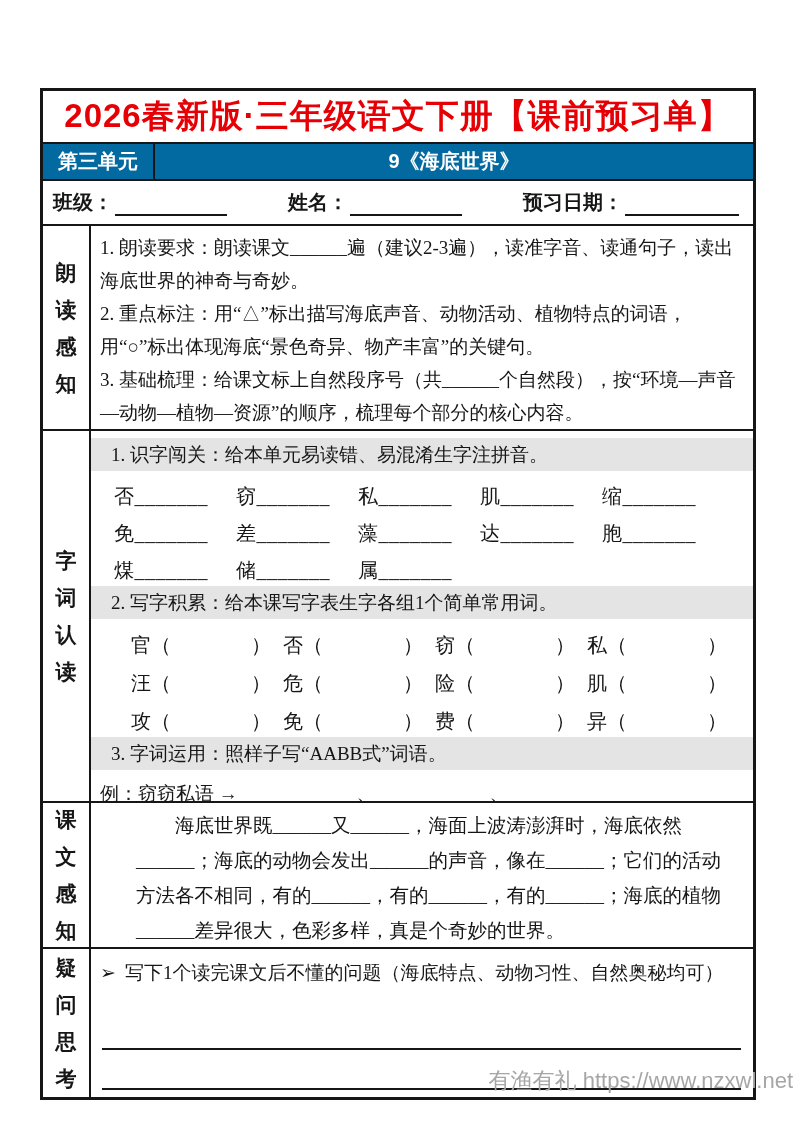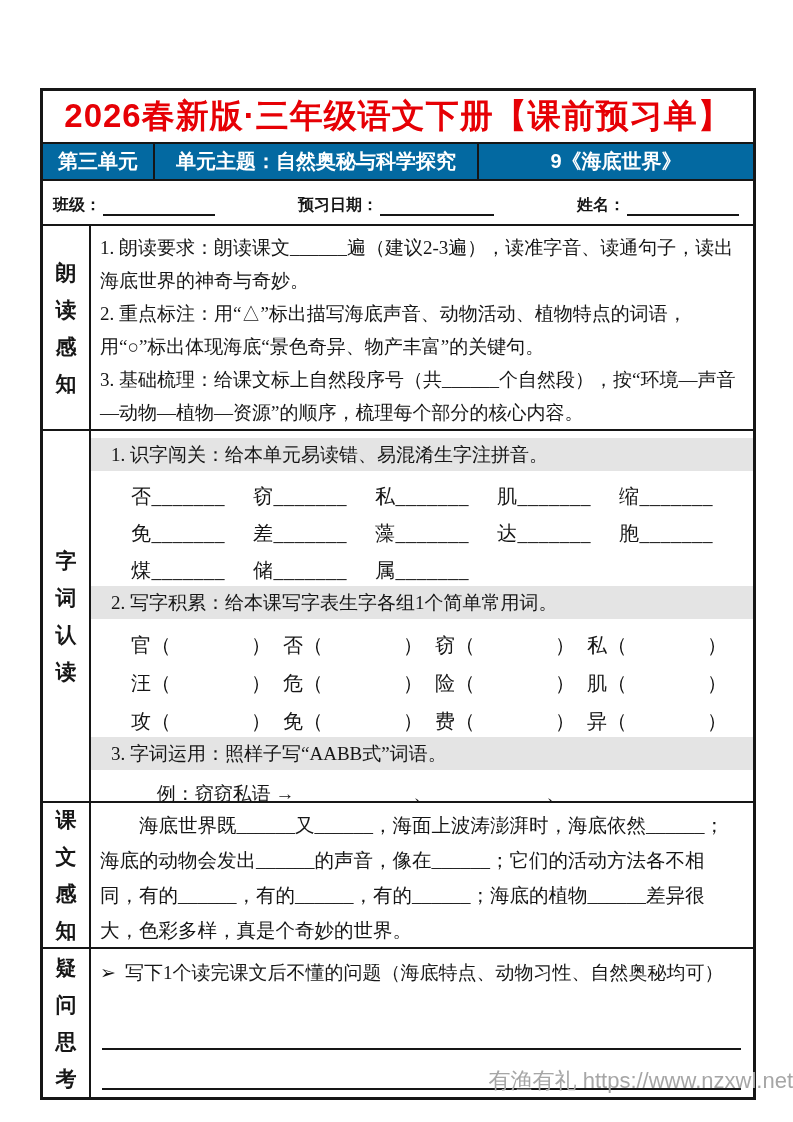--- a/index.html
+++ b/index.html
@@ -49,21 +49,21 @@
   .unit-cell.u1 { width: 112px; border-right: 2px solid #161616; }
   .unit-cell.u2 { width: 324px; border-right: 2px solid #161616; }
   .unit-cell.u3 { flex: 1; }
   
   .info-row {
     height: 46px;
     display: flex; align-items: center; justify-content: space-between;
     padding: 0 14px 0 10px;
     font-family: "Liberation Sans", sans-serif;
     font-weight: bold;
-    font-size: 16px;
+    font-size: 20px;
   }
   .info-group { display: flex; align-items: flex-end; }
   .iblank {
     display: inline-block;
     border-bottom: 2px solid #161616;
     height: 24px;
     margin-left: 2px;
   }
   .iblank.b1 { width: 112px; }
   .iblank.b2 { width: 112px; }
@@ -94,38 +94,38 @@
   .sec-zici { height: 372px; }
   .zici-content { padding-top: 5px; font-size: 19px; }
   .hl {
     background: #e4e4e4;
     margin: 2px 0;
     padding: 3px 20px;
     line-height: 27px;
   }
   .py-row {
     display: flex;
-    padding-left: 40px;
+    padding-left: 23px;
     height: 37px;
     align-items: flex-end;
     font-size: 20px;
     letter-spacing: 0.5px;
   }
   .py-cell { width: 122px; white-space: nowrap; }
   .w-row {
     display: flex;
     padding-left: 40px;
     height: 38px;
     align-items: flex-end;
     font-size: 20px;
   }
   .w-cell { width: 152px; white-space: nowrap; }
-  .example-line { padding: 7px 9px 0 1px; line-height: 30px; text-align: center; }
-  
-  .sec-kewen { height: 146px; }
+  .example-line { padding: 7px 9px 0 9px; line-height: 30px; }
+  
+  .sec-kewen { height: 146px; gap: 36px; }
   .kewen-content {
     padding: 5px 24px 0 9px;
     font-size: 19.5px;
     line-height: 35px;
     text-indent: 2em;
   }
   
   .sec-yiwen { flex: 1; }
   .yiwen-content { display: flex; flex-direction: column; padding: 7px 10px 7px 9px; font-size: 19px; line-height: 33px; }
   .q-prompt { display: flex; }
@@ -149,36 +149,35 @@
 </style>
 </head>
 <body>
 
 <div class="sheet">
 
   <div class="title-row">2026春新版·三年级语文下册【课前预习单】</div>
 
   <div class="unit-bar">
     <div class="unit-cell u1">第三单元</div>
-    <div class="unit-cell u2">单元主题：自然奥秘与科学探究</div>
     <div class="unit-cell u3">9《海底世界》</div>
   </div>
 
   <div class="info-row">
     <span class="info-group">
       <span>班级：</span>
       <span class="iblank b1"></span>
     </span>
     <span class="info-group">
+      <span>姓名：</span>
+      <span class="iblank b2"></span>
+    </span>
+    <span class="info-group">
       <span>预习日期：</span>
       <span class="iblank b3"></span>
-    </span>
-    <span class="info-group">
-      <span>姓名：</span>
-      <span class="iblank b2"></span>
     </span>
   </div>
 
   <div class="section sec-langdu">
     <div class="side">
       <div class="side-text">朗读感知</div>
     </div>
     <div class="content langdu-content">
       <p>1. 朗读要求：朗读课文______遍（建议2-3遍），读准字音、读通句子，读出海底世界的神奇与奇妙。</p>
       <p>2. 重点标注：用“△”标出描写海底声音、动物活动、植物特点的词语，用“○”标出体现海底“景色奇异、物产丰富”的关键句。</p>

